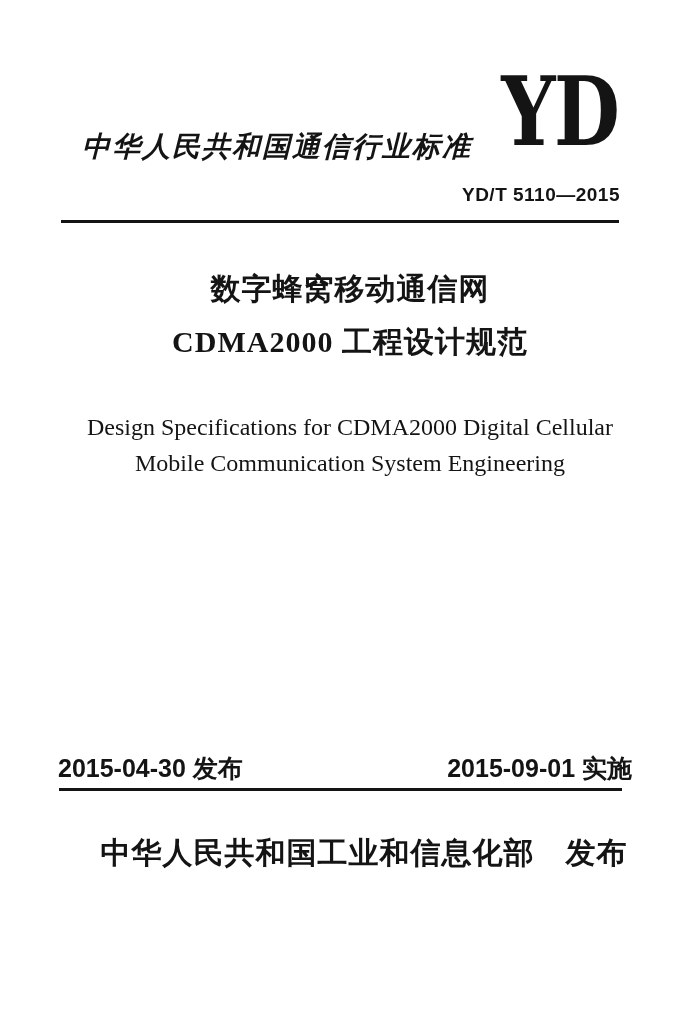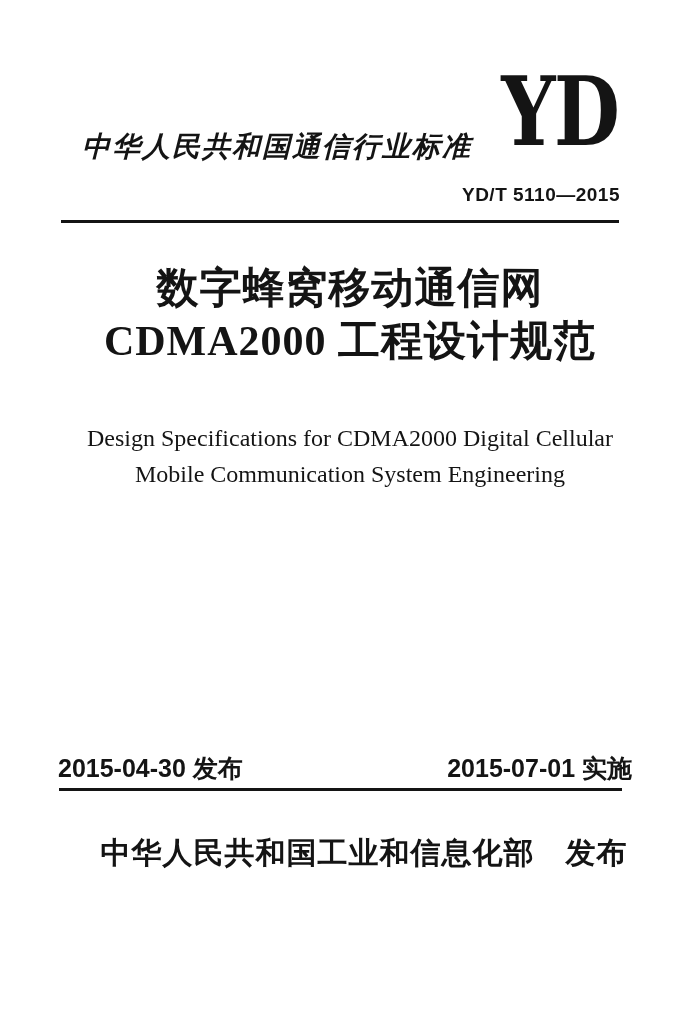--- a/index.html
+++ b/index.html
@@ -65,28 +65,28 @@
 
   
   .title-zh {
     position: absolute;
     top: 262px;
     left: 0;
     width: 100%;
     text-align: center;
     font-family: "Liberation Serif", serif;
     font-weight: 700;
-    font-size: 42px;
+    font-size: 30px;
     line-height: 53px;
     letter-spacing: 1px;
     white-space: pre-line;
   }
   .title-en {
     position: absolute;
-    top: 420px;
+    top: 409px;
     left: 0;
     width: 100%;
     text-align: center;
     font-family: "Liberation Serif", serif;
     font-weight: 400;
     font-size: 24px;
     line-height: 36px;
     white-space: pre-line;
   }
 
@@ -136,20 +136,20 @@
   <div class="rule rule-top"></div>
 
   <div class="title-zh">数字蜂窝移动通信网
 CDMA2000 工程设计规范</div>
 
   <div class="title-en">Design Specifications for CDMA2000 Digital Cellular
 Mobile Communication System Engineering</div>
 
   <div class="dates-row">
     <span>2015-04-30 发布</span>
-    <span>2015-07-01 实施</span>
+    <span>2015-09-01 实施</span>
   </div>
 
   <div class="rule rule-bottom"></div>
 
   <div class="publisher">中华人民共和国工业和信息化部　发布</div>
 
 </div>
 
 </body></html>

